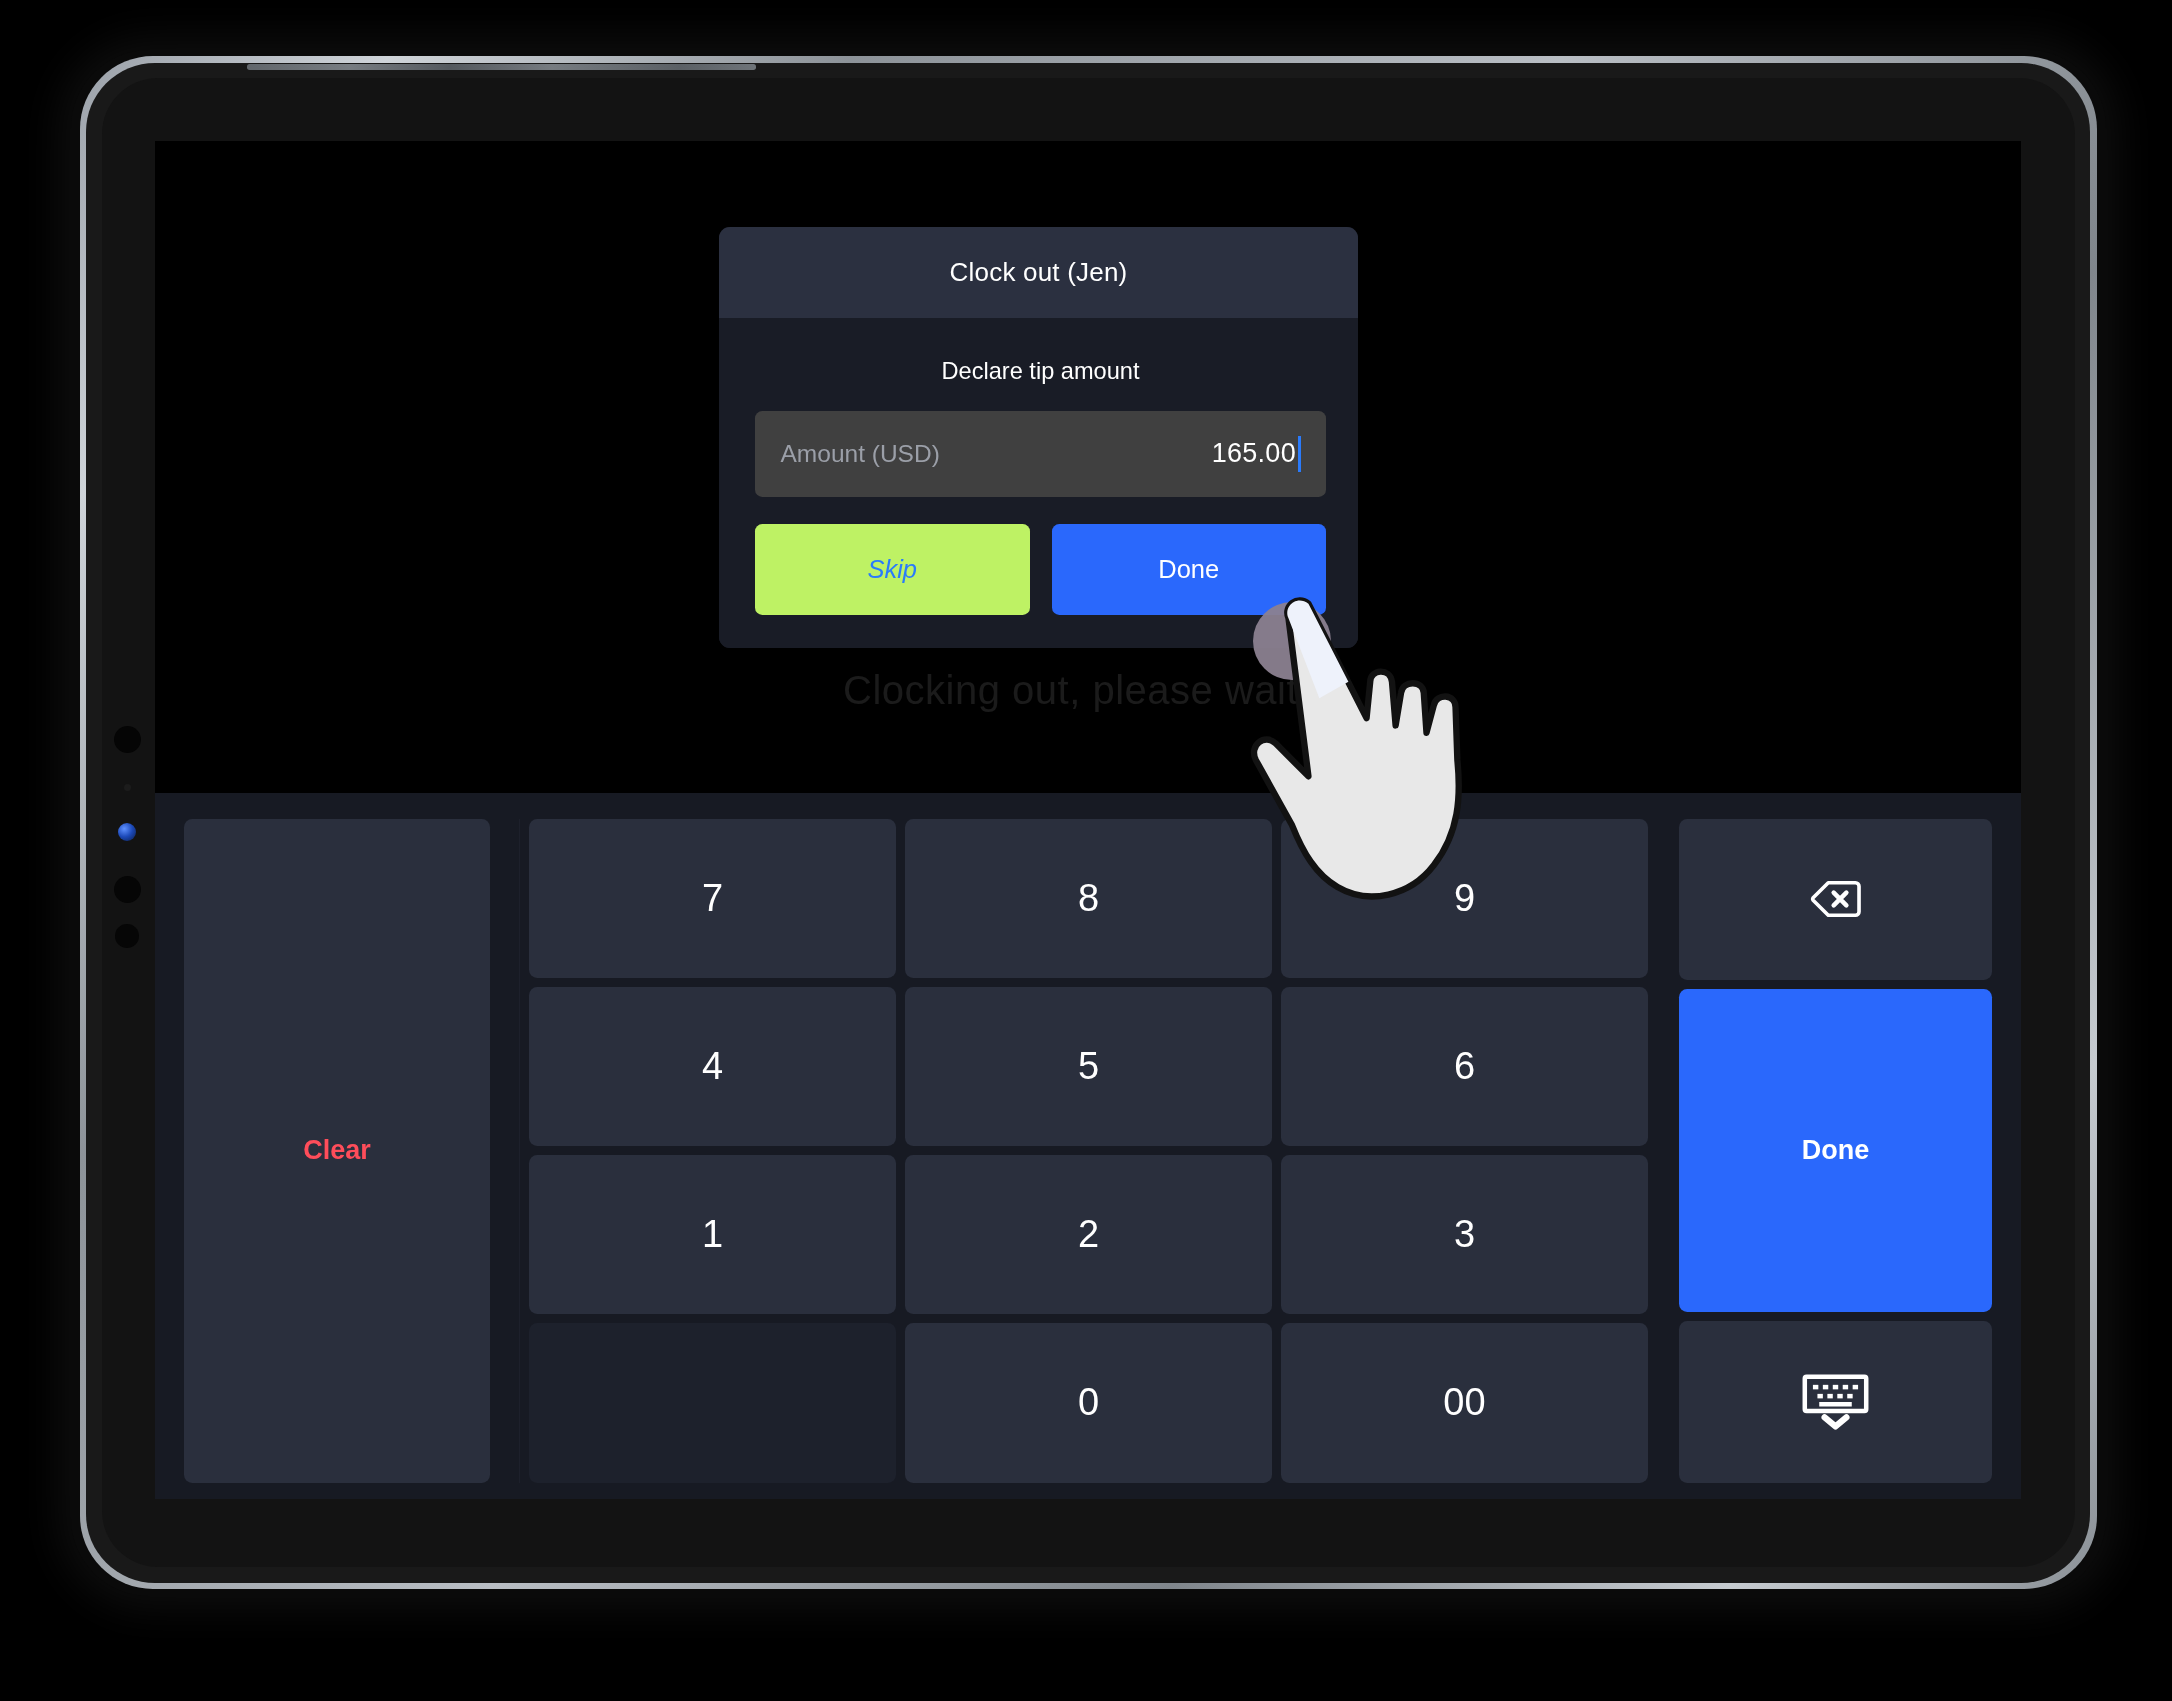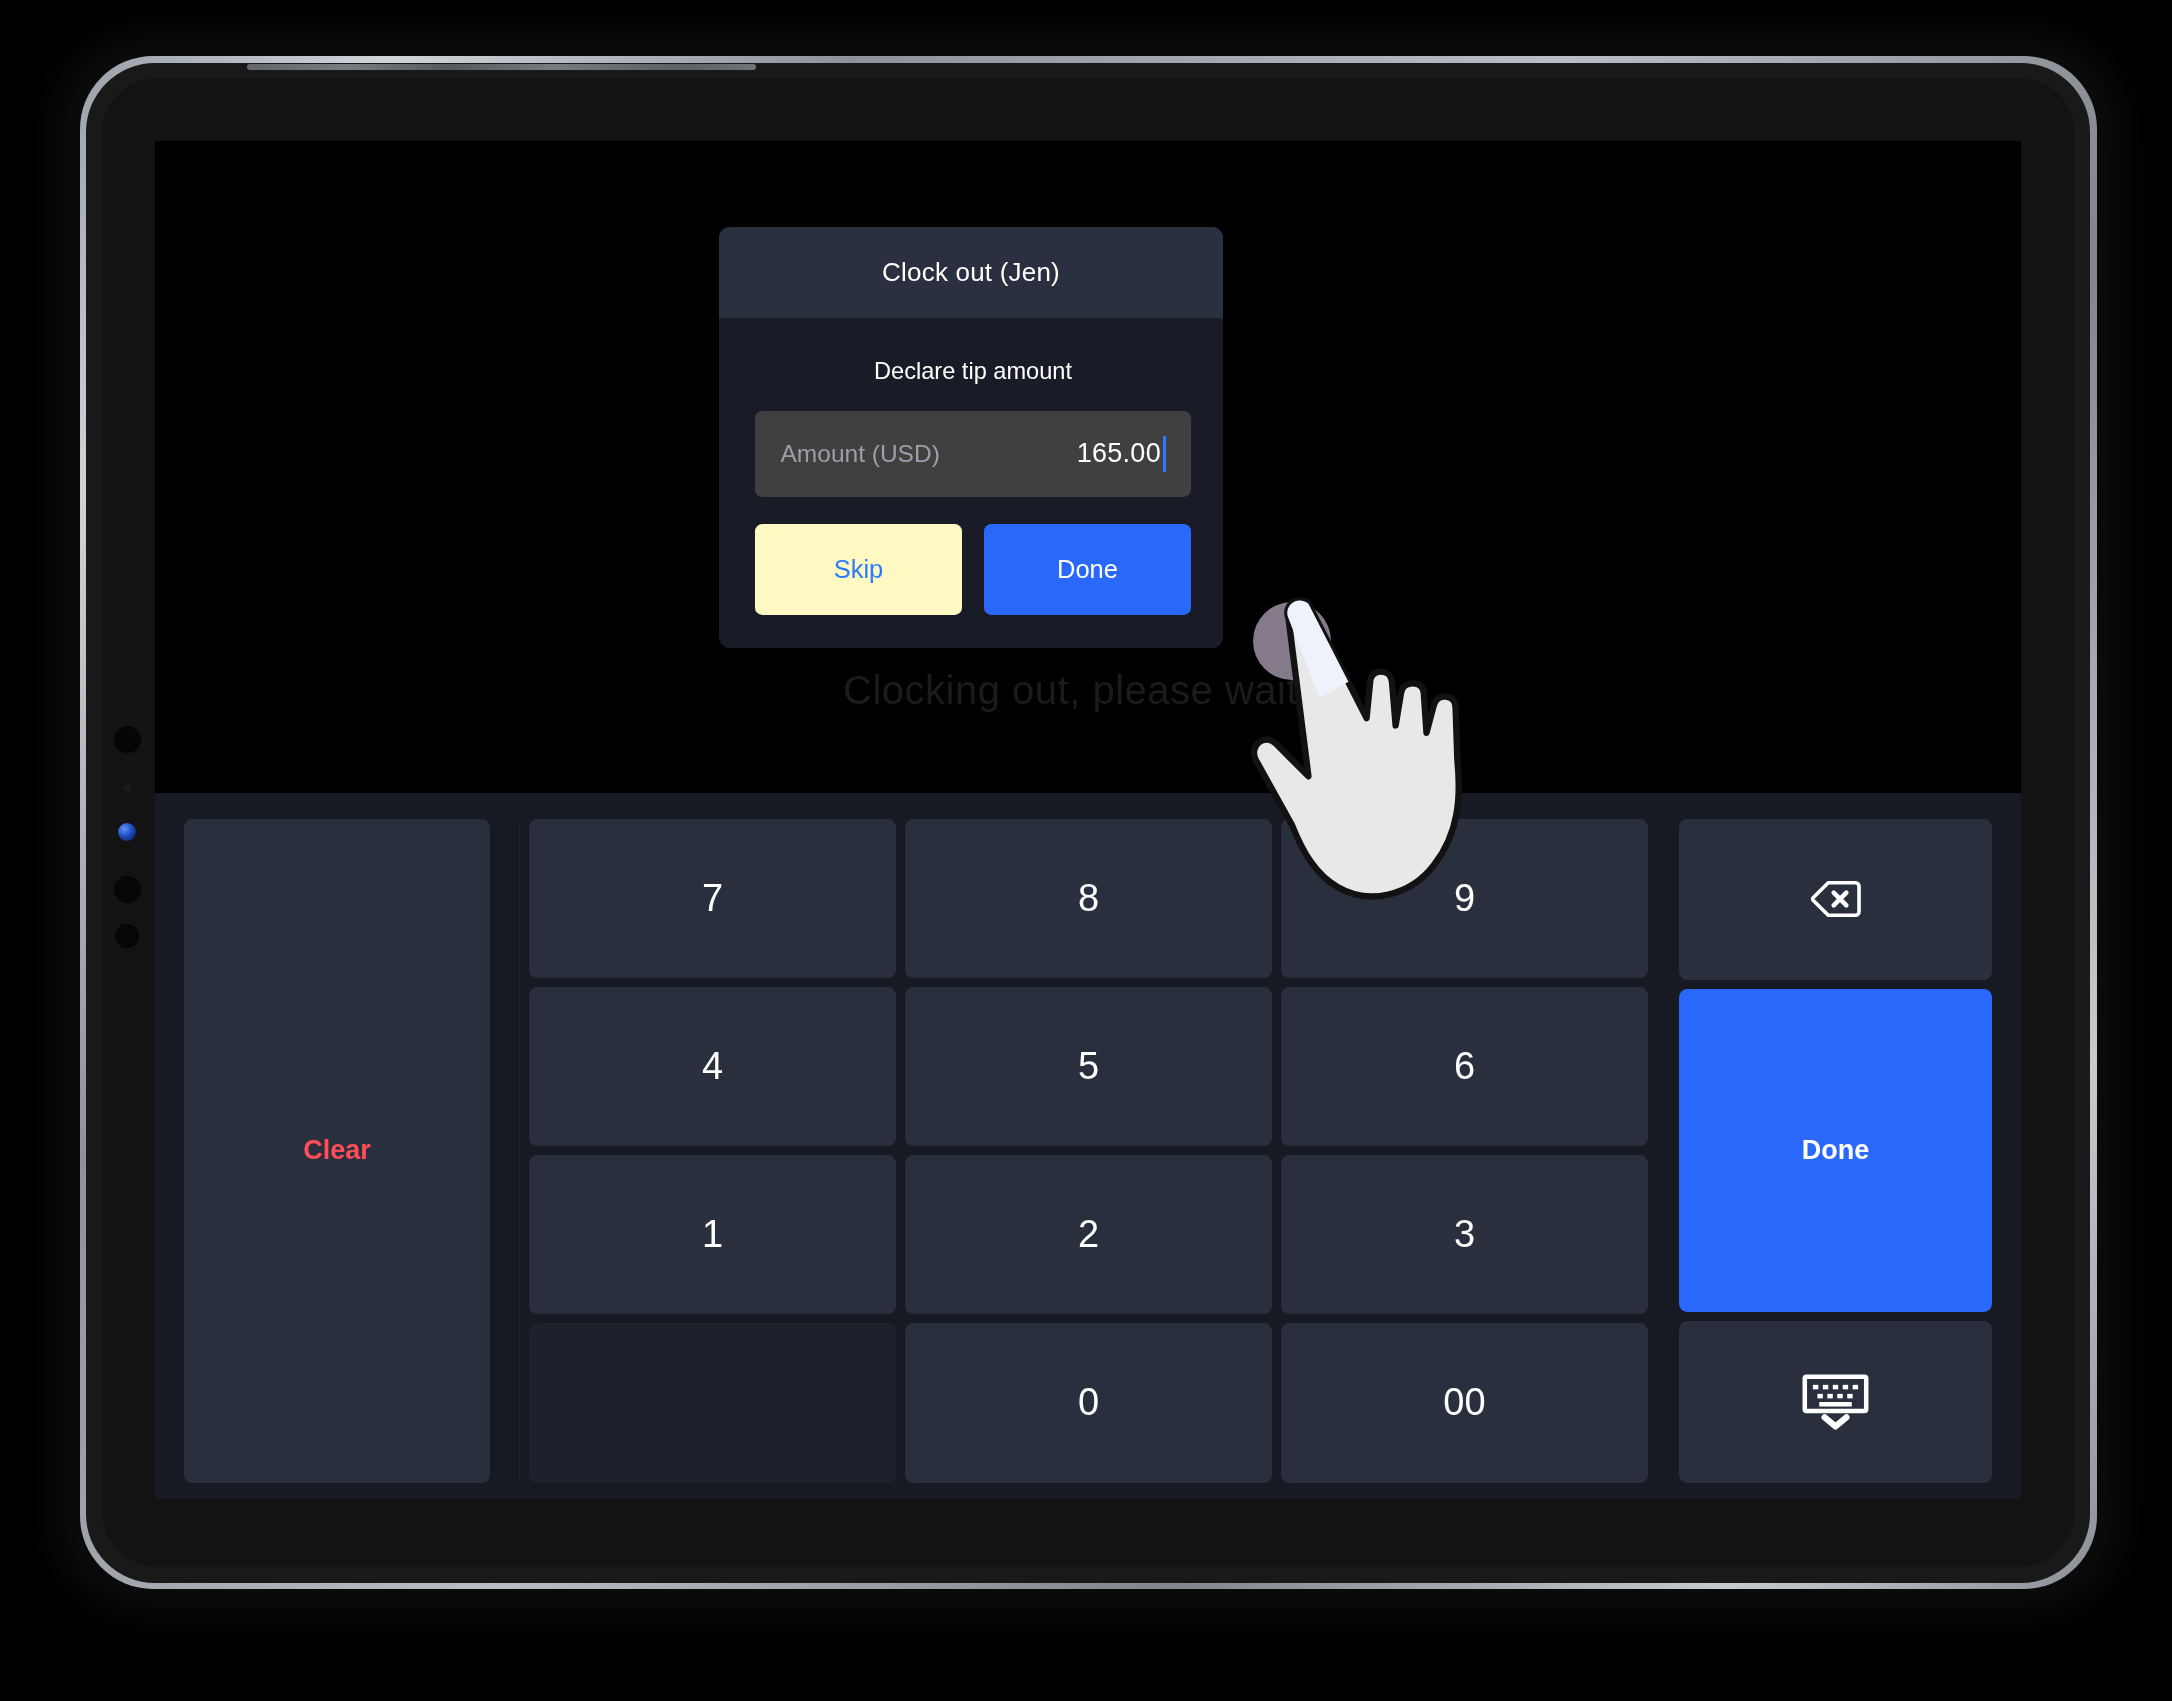--- a/index.html
+++ b/index.html
@@ -91,21 +91,21 @@
     position: absolute;
     left: 0; top: 0; right: 0;
     height: 652px;
     background: #000000;
   }
 
   
   #tip-dialog {
     position: absolute;
     left: 564px; top: 86px;
-    width: 504px;
+    width: 639px;
     border-radius: 11px;
     overflow: hidden;
     background: #191c26;
     z-index: 5;
   }
   .dialog-header {
     background: #2b3040;
     height: 91px;
     display: flex;
     align-items: center;
@@ -154,21 +154,21 @@
     border-radius: 7.3px;
     display: flex;
     align-items: center;
     justify-content: center;
     font-size: 25.5px;
     cursor: pointer;
     user-select: none;
     border: none;
     font-family: inherit;
   }
-  .dlg-btn.secondary { background: #fef9c3; color: #2a7bfb; }
+  .dlg-btn.secondary { background: #bef264; color: #2a7bfb; font-style: italic; }
   .dlg-btn.primary   { background: #2a68fc; color: #ffffff; }
 
   
   .loading-text {
     position: absolute;
     left: 0; right: 0;
     top: 527px;
     text-align: center;
     color: #1b1b1b;
     font-size: 40px;

